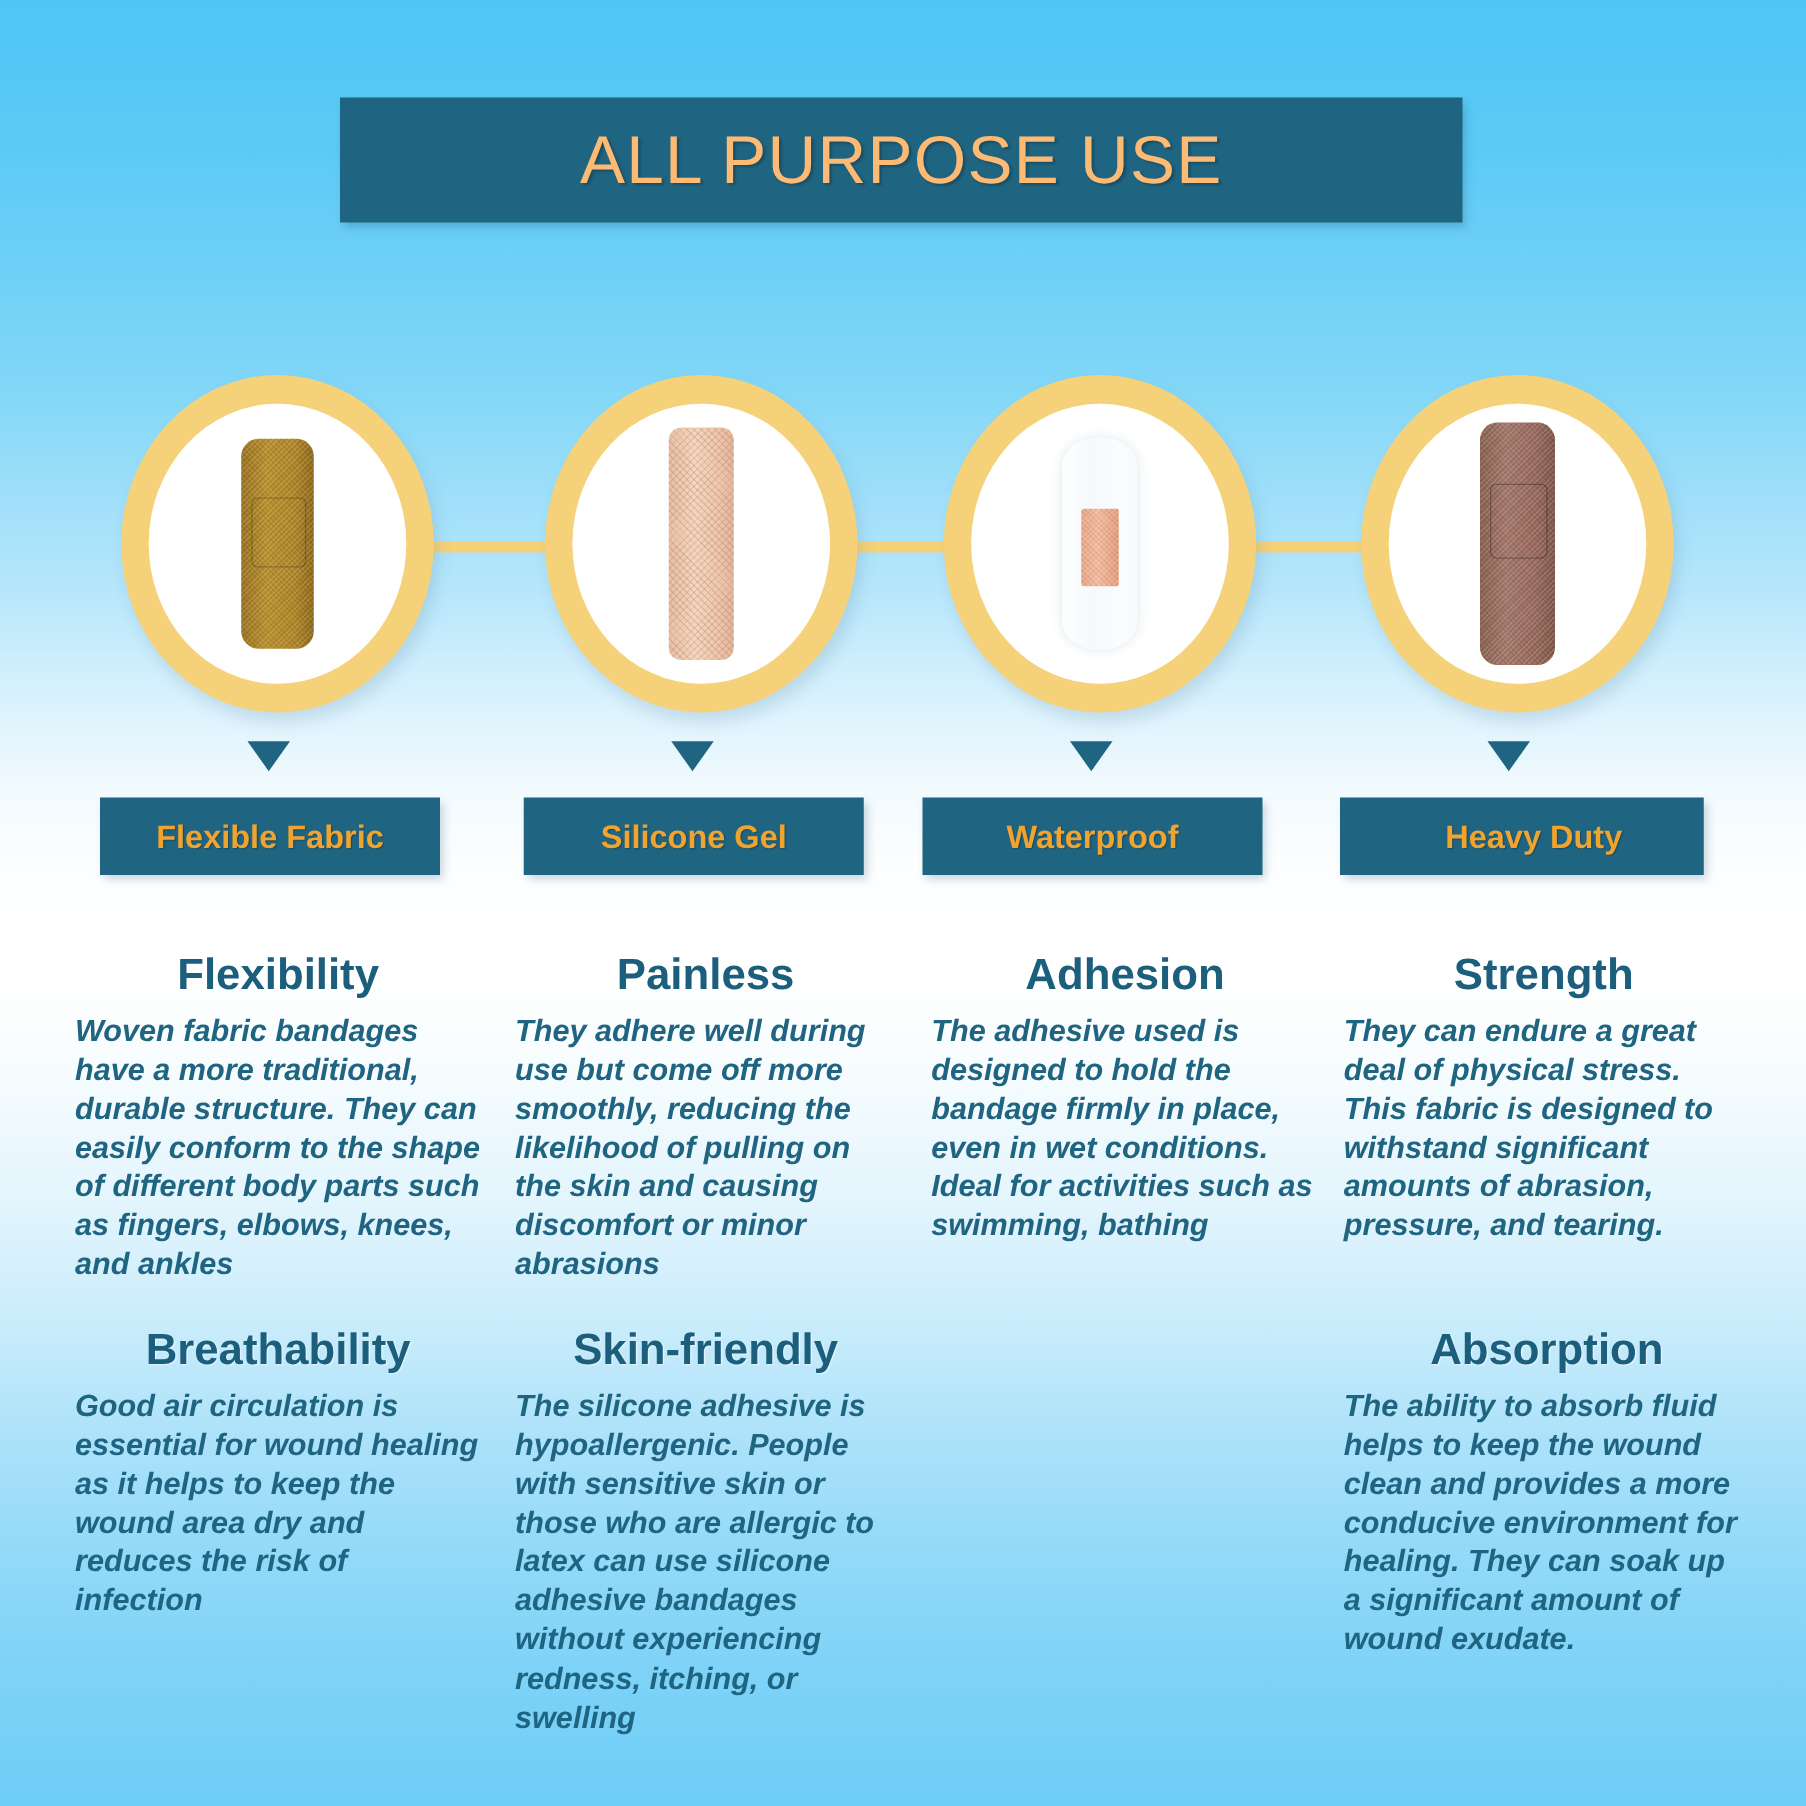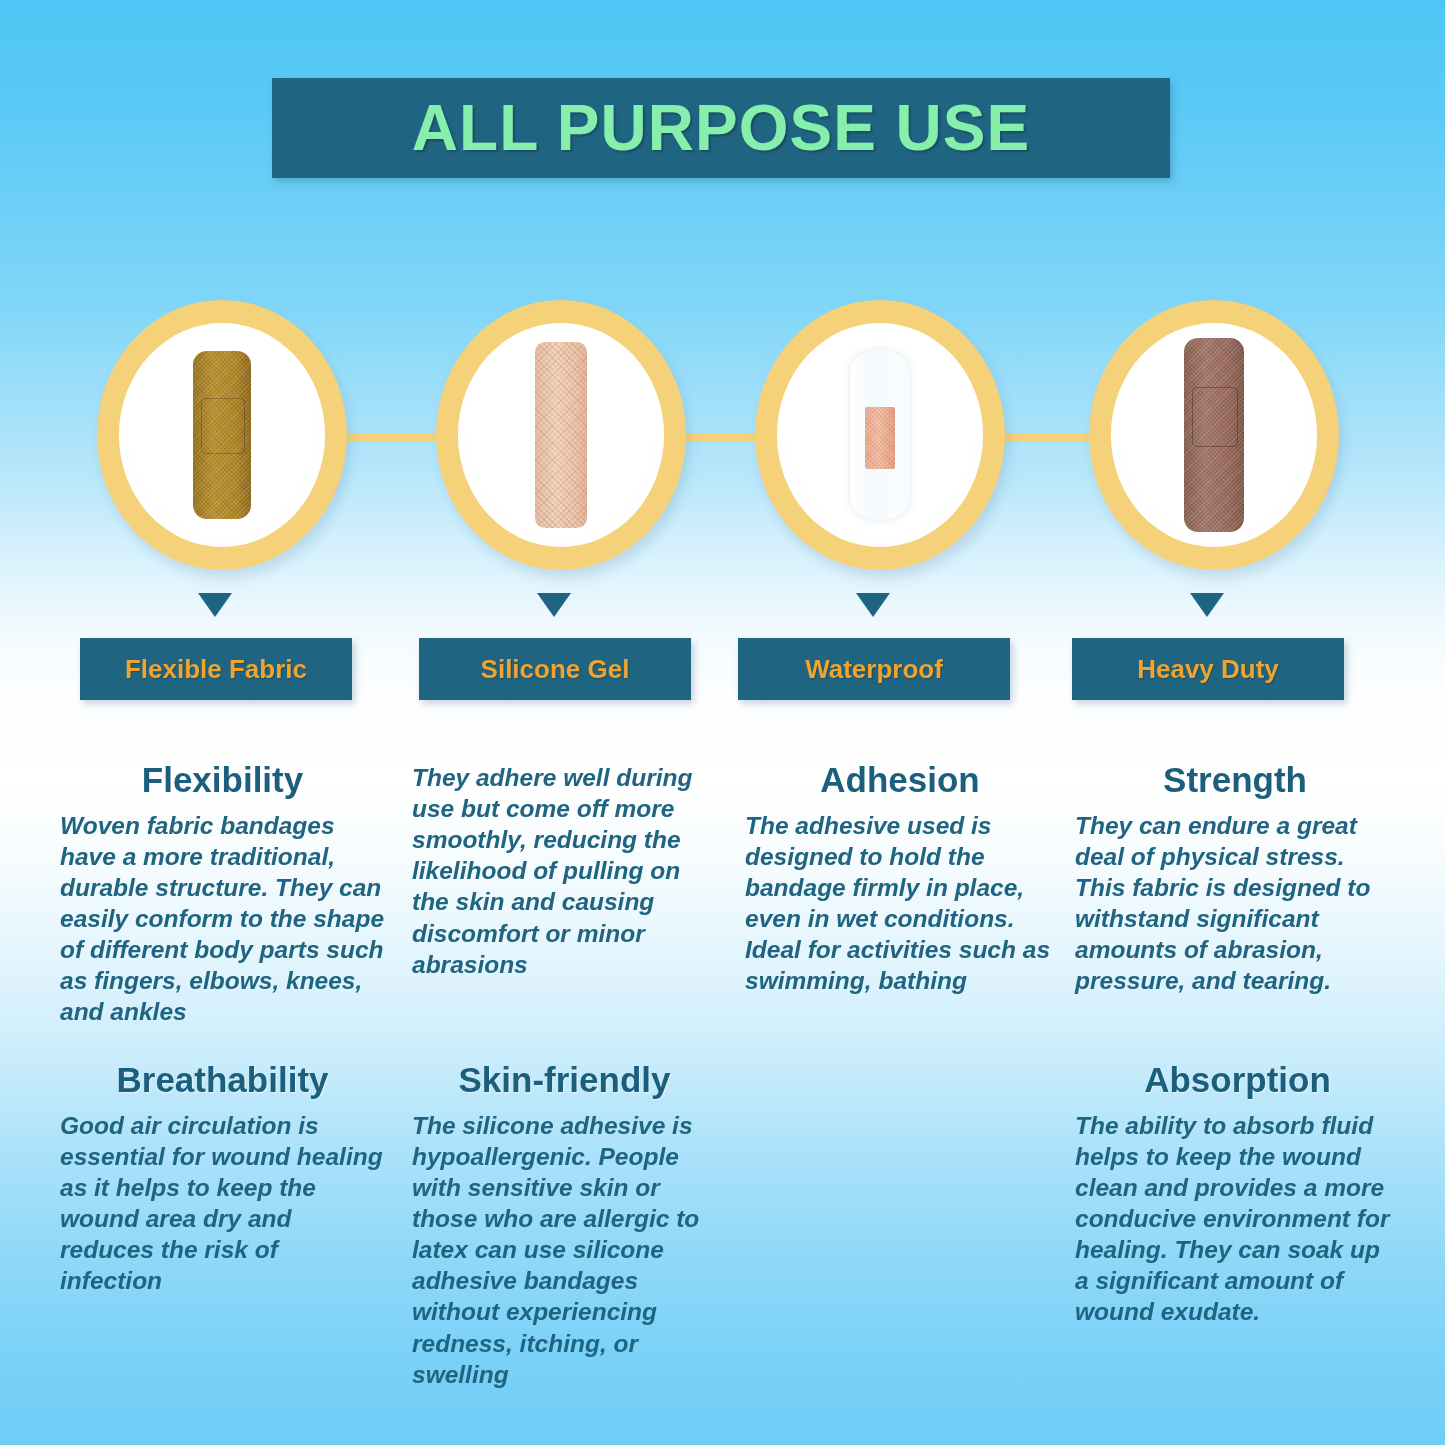--- a/index.html
+++ b/index.html
@@ -30,22 +30,22 @@
   }
 
   
   .title-bar{
     position:absolute;left:272px;top:78px;width:898px;height:100px;
     background:#1f6480;
     box-shadow:3px 4px 7px rgba(40,90,120,0.30);
     display:flex;align-items:center;justify-content:center;
   }
   .title-text{
-    color:#86efac;
-    font-size:64px;font-weight:bold;letter-spacing:1px;
+    color:#fdba74;
+    font-size:54px;font-weight:normal;letter-spacing:1px;
     font-family:"Liberation Sans","DejaVu Sans",sans-serif;
     text-shadow:2px 2px 2px rgba(0,0,0,0.22);
     white-space:nowrap;
   }
 
   
   .connector{
     position:absolute;height:9px;background:#f5d278;top:433px;border-radius:2px;
   }
 
@@ -204,29 +204,30 @@
 
   <div class="label-box" style="left:80px;top:638px;width:272px;">
     <span class="label-text">Flexible Fabric</span>
   </div>
   <div class="label-box" style="left:419px;top:638px;width:272px;">
     <span class="label-text">Silicone Gel</span>
   </div>
   <div class="label-box" style="left:738px;top:638px;width:272px;">
     <span class="label-text">Waterproof</span>
   </div>
-  <div class="label-box" style="left:1072px;top:638px;width:272px;">
+  <div class="label-box" style="left:1072px;top:638px;width:272px;padding-left:19px;">
     <span class="label-text">Heavy Duty</span>
   </div>
 
   <div class="feature" style="left:60px;top:762px;width:325px;">
     <h3>Flexibility</h3>
     <p>Woven fabric bandages have a more traditional, durable structure. They can easily conform to the shape of different body parts such as fingers, elbows, knees, and ankles</p>
   </div>
   <div class="feature" style="left:412px;top:762px;width:305px;">
+    <h3>Painless</h3>
     <p>They adhere well during use but come off more smoothly, reducing the likelihood of pulling on the skin and causing discomfort or minor abrasions</p>
   </div>
   <div class="feature" style="left:745px;top:762px;width:310px;">
     <h3>Adhesion</h3>
     <p>The adhesive used is designed to hold the bandage firmly in place, even in wet conditions. Ideal for activities such as swimming, bathing</p>
   </div>
   <div class="feature" style="left:1075px;top:762px;width:320px;">
     <h3>Strength</h3>
     <p>They can endure a great deal of physical stress. This fabric is designed to withstand significant amounts of abrasion, pressure, and tearing.</p>
   </div>

